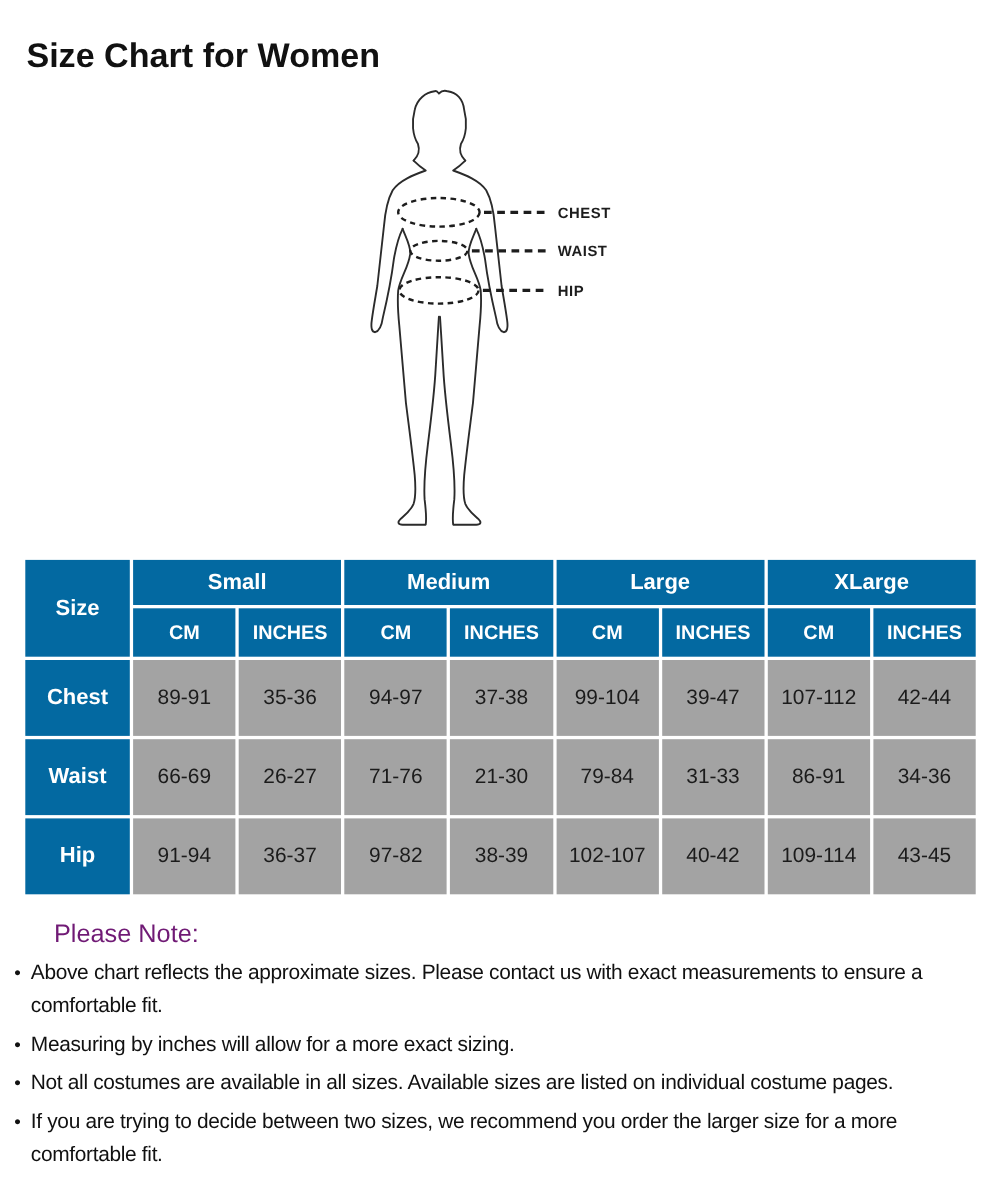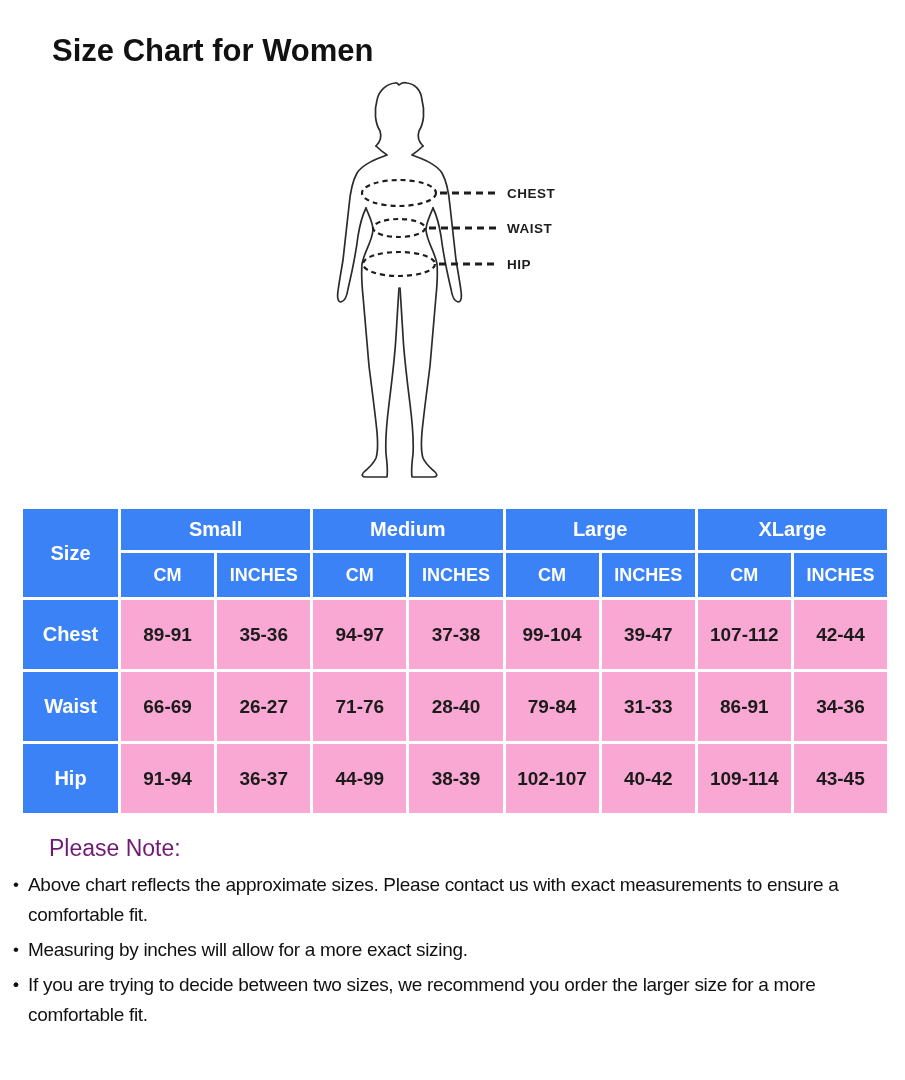--- a/index.html
+++ b/index.html
@@ -12,59 +12,57 @@
     color: #111111;
     overflow: hidden;
   }
   .page-title {
     position: absolute;
     left: 24px; top: 12px;
     font-size: 31px;
     font-weight: 700;
     letter-spacing: 0px;
     color: #111111;
-    margin-left: 28px;
   }
   .diagram {
     position: absolute;
     left: 300px; top: 80px;
     width: 300px; height: 400px;
   }
   .diagram .outline { fill: none; stroke: #2b2b2b; stroke-width: 1.7; stroke-linecap: round; stroke-linejoin: round; }
   .diagram .measure { fill: none; stroke: #1d1d1d; stroke-width: 2.2; stroke-dasharray: 5 4; }
   .diagram .leader  { fill: none; stroke: #1d1d1d; stroke-width: 3; stroke-dasharray: 7 5; }
   .diagram text { font-family: "Liberation Sans", sans-serif; font-size: 13.5px; font-weight: 700; fill: #1d1d1d; letter-spacing: 0.5px; }
 
   table.size-table {
     position: absolute;
     left: 20px; top: 506px;
     width: 870px;
     border-collapse: separate;
     border-spacing: 3px;
     table-layout: fixed;
   }
   table.size-table th {
-    background: #3b82f6;
+    background: #0369a1;
     color: #ffffff;
     font-weight: 700;
     text-align: center;
     vertical-align: middle;
   }
   tr.group-row th { font-size: 20px; height: 41px; }
   tr.units-row th { font-size: 18px; height: 44px; margin-top: 46px; }
   th.corner-cell { font-size: 20px; }
   tr.data-row { height: 69px; }
   tr.data-row th { font-size: 20px; }
   tr.data-row td {
-    background: #f9a8d4;
+    background: #a3a3a3;
     color: #1b1b1b;
     font-size: 19px;
     text-align: center;
     vertical-align: middle;
-    font-weight: bold;
   }
 
   .notes-heading {
     position: absolute;
     left: 20px; top: 835px;
     font-size: 23px;
     color: #701a75;
     margin-left: 29px;
   }
   ul.notes {
@@ -158,31 +156,31 @@
     <td>99-104</td>
     <td>39-47</td>
     <td>107-112</td>
     <td>42-44</td>
   </tr>
   <tr class="data-row">
     <th>Waist</th>
     <td>66-69</td>
     <td>26-27</td>
     <td>71-76</td>
-    <td>28-40</td>
+    <td>21-30</td>
     <td>79-84</td>
     <td>31-33</td>
     <td>86-91</td>
     <td>34-36</td>
   </tr>
   <tr class="data-row">
     <th>Hip</th>
     <td>91-94</td>
     <td>36-37</td>
-    <td>44-99</td>
+    <td>97-82</td>
     <td>38-39</td>
     <td>102-107</td>
     <td>40-42</td>
     <td>109-114</td>
     <td>43-45</td>
   </tr>
 </tbody>
   </table>
 
 <div class="notes-heading">Please Note:</div>
@@ -191,18 +189,19 @@
   <li>
     <span class="bullet">•</span>
     <span>Above chart reflects the approximate sizes. Please contact us with exact measurements to ensure a comfortable fit.</span>
   </li>
   <li>
     <span class="bullet">•</span>
     <span>Measuring by inches will allow for a more exact sizing.</span>
   </li>
   <li>
     <span class="bullet">•</span>
+    <span>Not all costumes are available in all sizes. Available sizes are listed on individual costume pages.</span>
   </li>
   <li>
     <span class="bullet">•</span>
     <span>If you are trying to decide between two sizes, we recommend you order the larger size for a more comfortable fit.</span>
   </li>
 </ul>
 
 </body></html>

